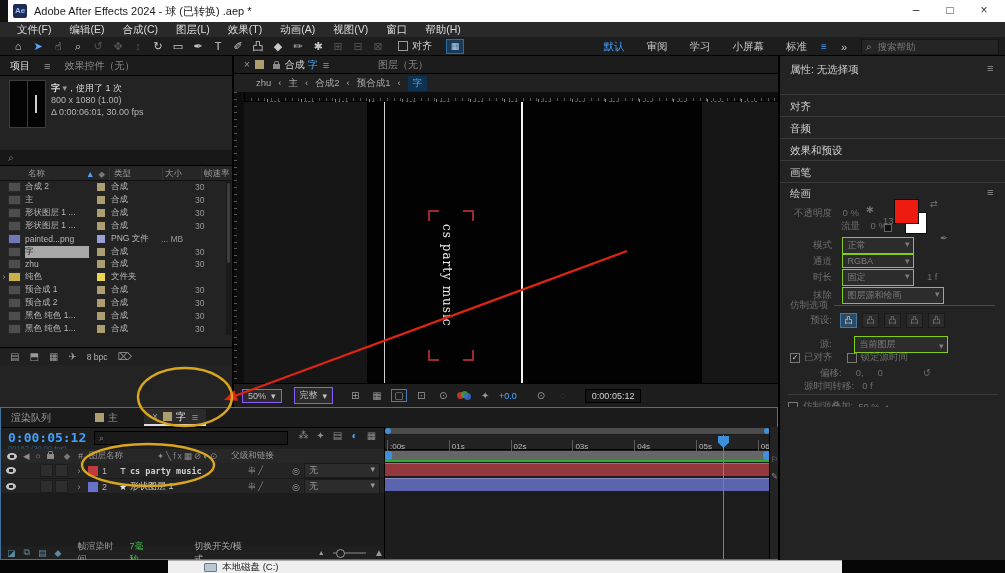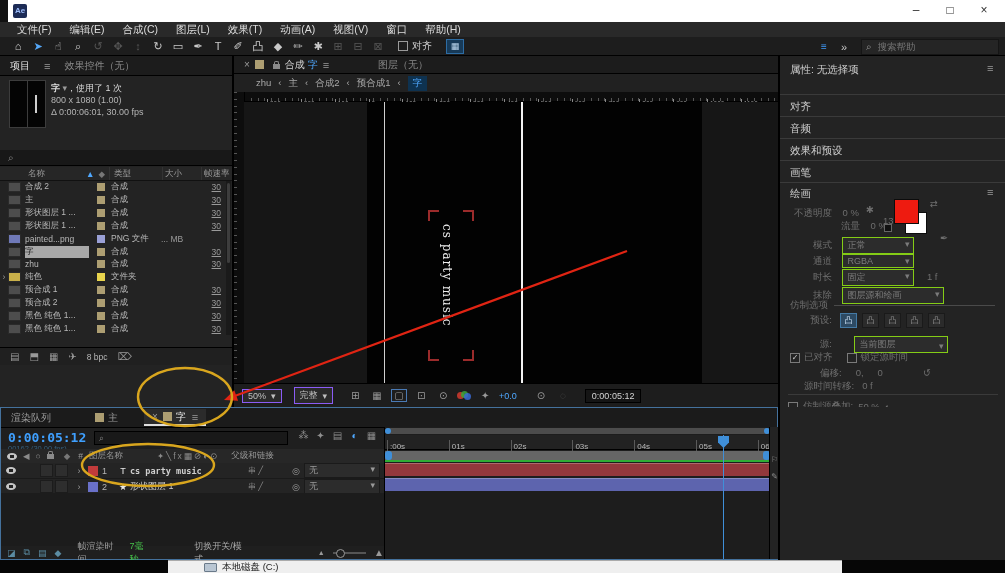--- a/index.html
+++ b/index.html
@@ -50,21 +50,21 @@
   .prow{display:flex;align-items:center;height:12.83px;font-size:8.5px;color:#b8b8b8;}
   .prow .exp{width:8px;text-align:center;color:#9a9a9a;}
   .prow .ficon{width:11px;height:8px;background:#4d4d4d;border:1px solid #2a2a2a;margin-right:4px;}
   .prow .ficon[data-name="png-icon"]{background:#6f79b8;}
   .prow .ficon[data-name="folder-icon"]{background:#c9b04a;}
   .prow .pname{width:64px;overflow:hidden;white-space:nowrap;}
   .prow[data-selected="true"] .pname{background:#a8a8a8;color:#151515;}
   .prow .plabel{width:8px;height:8px;margin:0 6px 0 8px;}
   .prow .ptype{width:50px;}
   .prow .psize{width:34px;color:#9a9a9a;}
-  .prow .pfps{width:26px;text-align:right;color:#9a9a9a;text-decoration:underline;}
+  .prow .pfps{width:26px;text-align:left;color:#9a9a9a;}
   .colsep{width:1px;background:#333;align-self:stretch;}
   .pfooter{left:0;top:291px;width:232px;height:18px;background:#202020;border-top:1px solid #000;display:flex;align-items:center;gap:10px;padding-left:10px;box-sizing:border-box;}
   .pfi{color:#9a9a9a;font-size:10px;}
   .bpc{font-size:8.5px;color:#b5b5b5;}
   
   #viewer{left:232px;top:56px;width:546px;height:351px;background:#181818;border-left:2px solid #000;box-sizing:border-box;}
   .vtabrow{left:0;top:0;width:544px;height:18px;background:#1c1c1c;border-bottom:1px solid #000;display:flex;align-items:center;gap:5px;padding-left:10px;box-sizing:border-box;font-size:10px;}
   .vbread{left:0;top:18px;width:544px;height:18px;background:#212121;display:flex;align-items:center;gap:7px;padding-left:22px;box-sizing:border-box;font-size:9.5px;color:#a8a8a8;}
   .bc-active{background:#0e3250;color:#4fa8ff;padding:1px 5px;}
   .hruler{left:10px;top:36px;width:534px;height:10px;background:#0d0d0d;border-bottom:1px solid #000;
@@ -153,20 +153,21 @@
   .css-lock::before{content:"";position:absolute;left:1px;top:-3px;width:3px;height:3px;border:1px solid #8a8a8a;border-bottom:none;border-radius:2px 2px 0 0;}
 </style>
 </head>
 <body>
 
 <div id="app" data-name="after-effects-window">
 
   <div class="r titlebar" data-name="title-bar">
     <div class="r tb-left-sliver" data-name="title-bar-edge"></div>
     <div class="r ae-logo" data-name="app-icon">Ae</div>
+    <div class="r title-text nowrap" data-name="window-title">Adobe After Effects 2024 - 球 (已转换) .aep *</div>
     <div class="r winbtn" style="left:899px;" data-name="minimize-button">–</div>
     <div class="r winbtn" style="left:933px;" data-name="maximize-button">□</div>
     <div class="r winbtn" style="left:967px;" data-name="close-button">×</div>
   </div>
 
   <div class="r menubar" data-name="menu-bar">
 
   <span class="menu-item" data-name="menu-item">文件(F)</span>
       <span class="menu-item" data-name="menu-item">编辑(E)</span>
       <span class="menu-item" data-name="menu-item">合成(C)</span>
@@ -199,20 +200,28 @@
         <span class="tool" data-name="puppet-pin-tool-icon" data-state="normal">✱</span>
         <span class="tool" data-name="local-axis-mode-icon" data-state="dim">⊞</span>
         <span class="tool" data-name="world-axis-mode-icon" data-state="dim">⊟</span>
         <span class="tool" data-name="view-axis-mode-icon" data-state="dim">⊠</span>
       </span>
     <span class="snapbox" data-name="snap-checkbox"></span>
     <span class="snaplab" data-name="snap-label">对齐</span>
     <span class="wsgrid" data-name="workspace-grid-icon">▦</span>
   </div>
   <div class="ws-area" data-name="workspace-bar">
+    <span style="display:flex;gap:22px;" data-name="workspace-tabs">
+
+    <span class="ws" data-name="workspace-tab" data-active="true">默认</span>
+        <span class="ws" data-name="workspace-tab" data-active="false">审阅</span>
+        <span class="ws" data-name="workspace-tab" data-active="false">学习</span>
+        <span class="ws" data-name="workspace-tab" data-active="false">小屏幕</span>
+        <span class="ws" data-name="workspace-tab" data-active="false">标准</span>
+      </span>
     <span class="ws-menu" data-name="workspace-menu-icon">≡</span>
     <span class="ws-more" data-name="workspace-overflow-icon">»</span>
     <span class="searchbox" data-name="help-search">
       <span class="mag" data-name="search-icon">⌕</span>
       <input data-name="help-search-input" placeholder="搜索帮助" style="">
     </span>
   </div>
 
   <div id="project" class="r panel" data-name="project-panel">
     <div class="r ptabrow" style="left:0;top:0;width:232px;height:20px;display:flex;align-items:center;gap:14px;padding-left:10px;box-sizing:border-box;" data-name="project-tabs">

